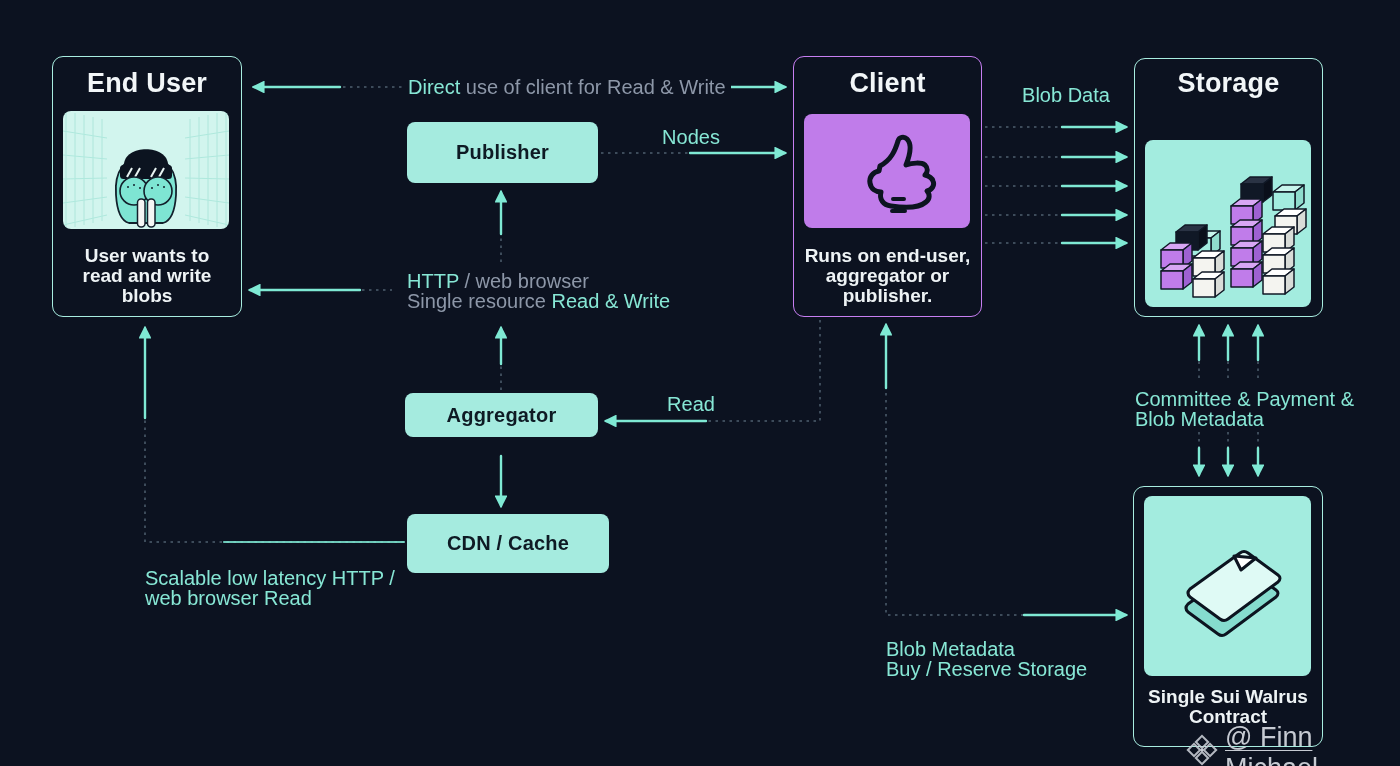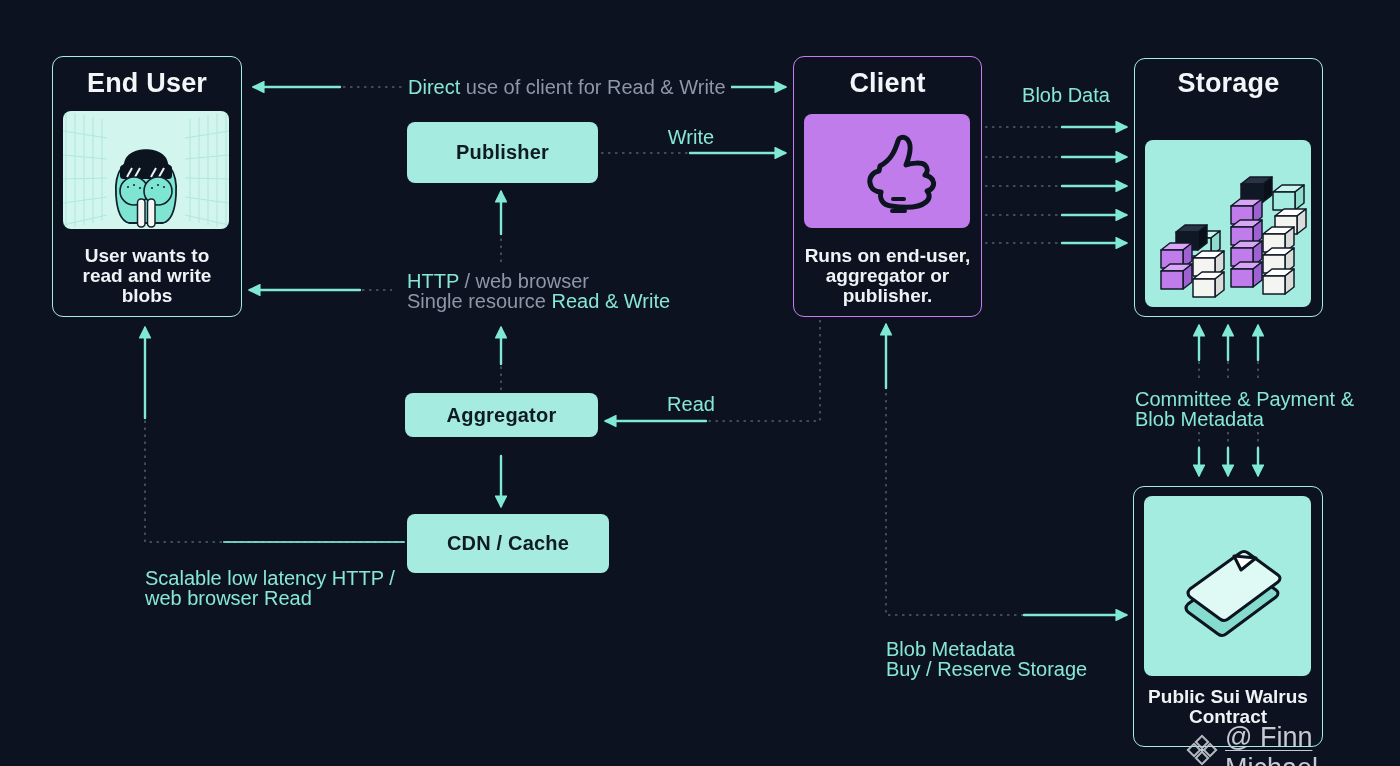--- a/index.html
+++ b/index.html
@@ -230,30 +230,30 @@
     <div class="box-img" style="left:10px;top:9px;width:167px;height:180px;background:#a3ecdf;">
       <svg width="167" height="180" viewBox="0 0 167 180">
         <g stroke="#0c1420" stroke-width="3" stroke-linejoin="round">
           <path d="M44,116 Q40,112 44,108 L94,72 Q98,69 102,72 L132,94 Q136,97 132,101 L82,138 Q78,141 74,138 L44,116 Z" fill="#85dcce"></path>
           <path d="M46,101 Q42,97 46,93 L96,57 Q100,54 104,57 L134,79 Q138,82 134,86 L84,123 Q80,126 76,123 L46,101 Z" fill="#dffaf5"></path>
           <path d="M90,60 L112,62 L97,74 Z" fill="#ffffff"></path>
         </g>
       </svg>
     </div>
     <div class="box-caption" style="top:200px;">
-      <div>Public Sui Walrus</div>
+      <div>Single Sui Walrus</div>
       <div>Contract</div>
     </div>
   </div>
 
   <div class="lbl onl" style="left:403px;top:77px;">
     <span class="teal">Direct</span><span class="gray"> use of client for Read &amp; Write</span>
   </div>
 
-  <div class="lbl teal center" style="left:691px;top:127px;">Write</div>
+  <div class="lbl teal center" style="left:691px;top:127px;">Nodes</div>
 
   <div class="lbl teal center" style="left:1066px;top:85px;">Blob Data</div>
 
   <div class="lbl" style="left:407px;top:271px;">
     <div><span class="teal">HTTP</span><span class="gray"> / web browser</span></div>
     <div><span class="gray">Single resource </span><span class="teal">Read &amp; Write</span></div>
   </div>
 
   <div class="lbl teal center" style="left:691px;top:394px;">Read</div>
 

